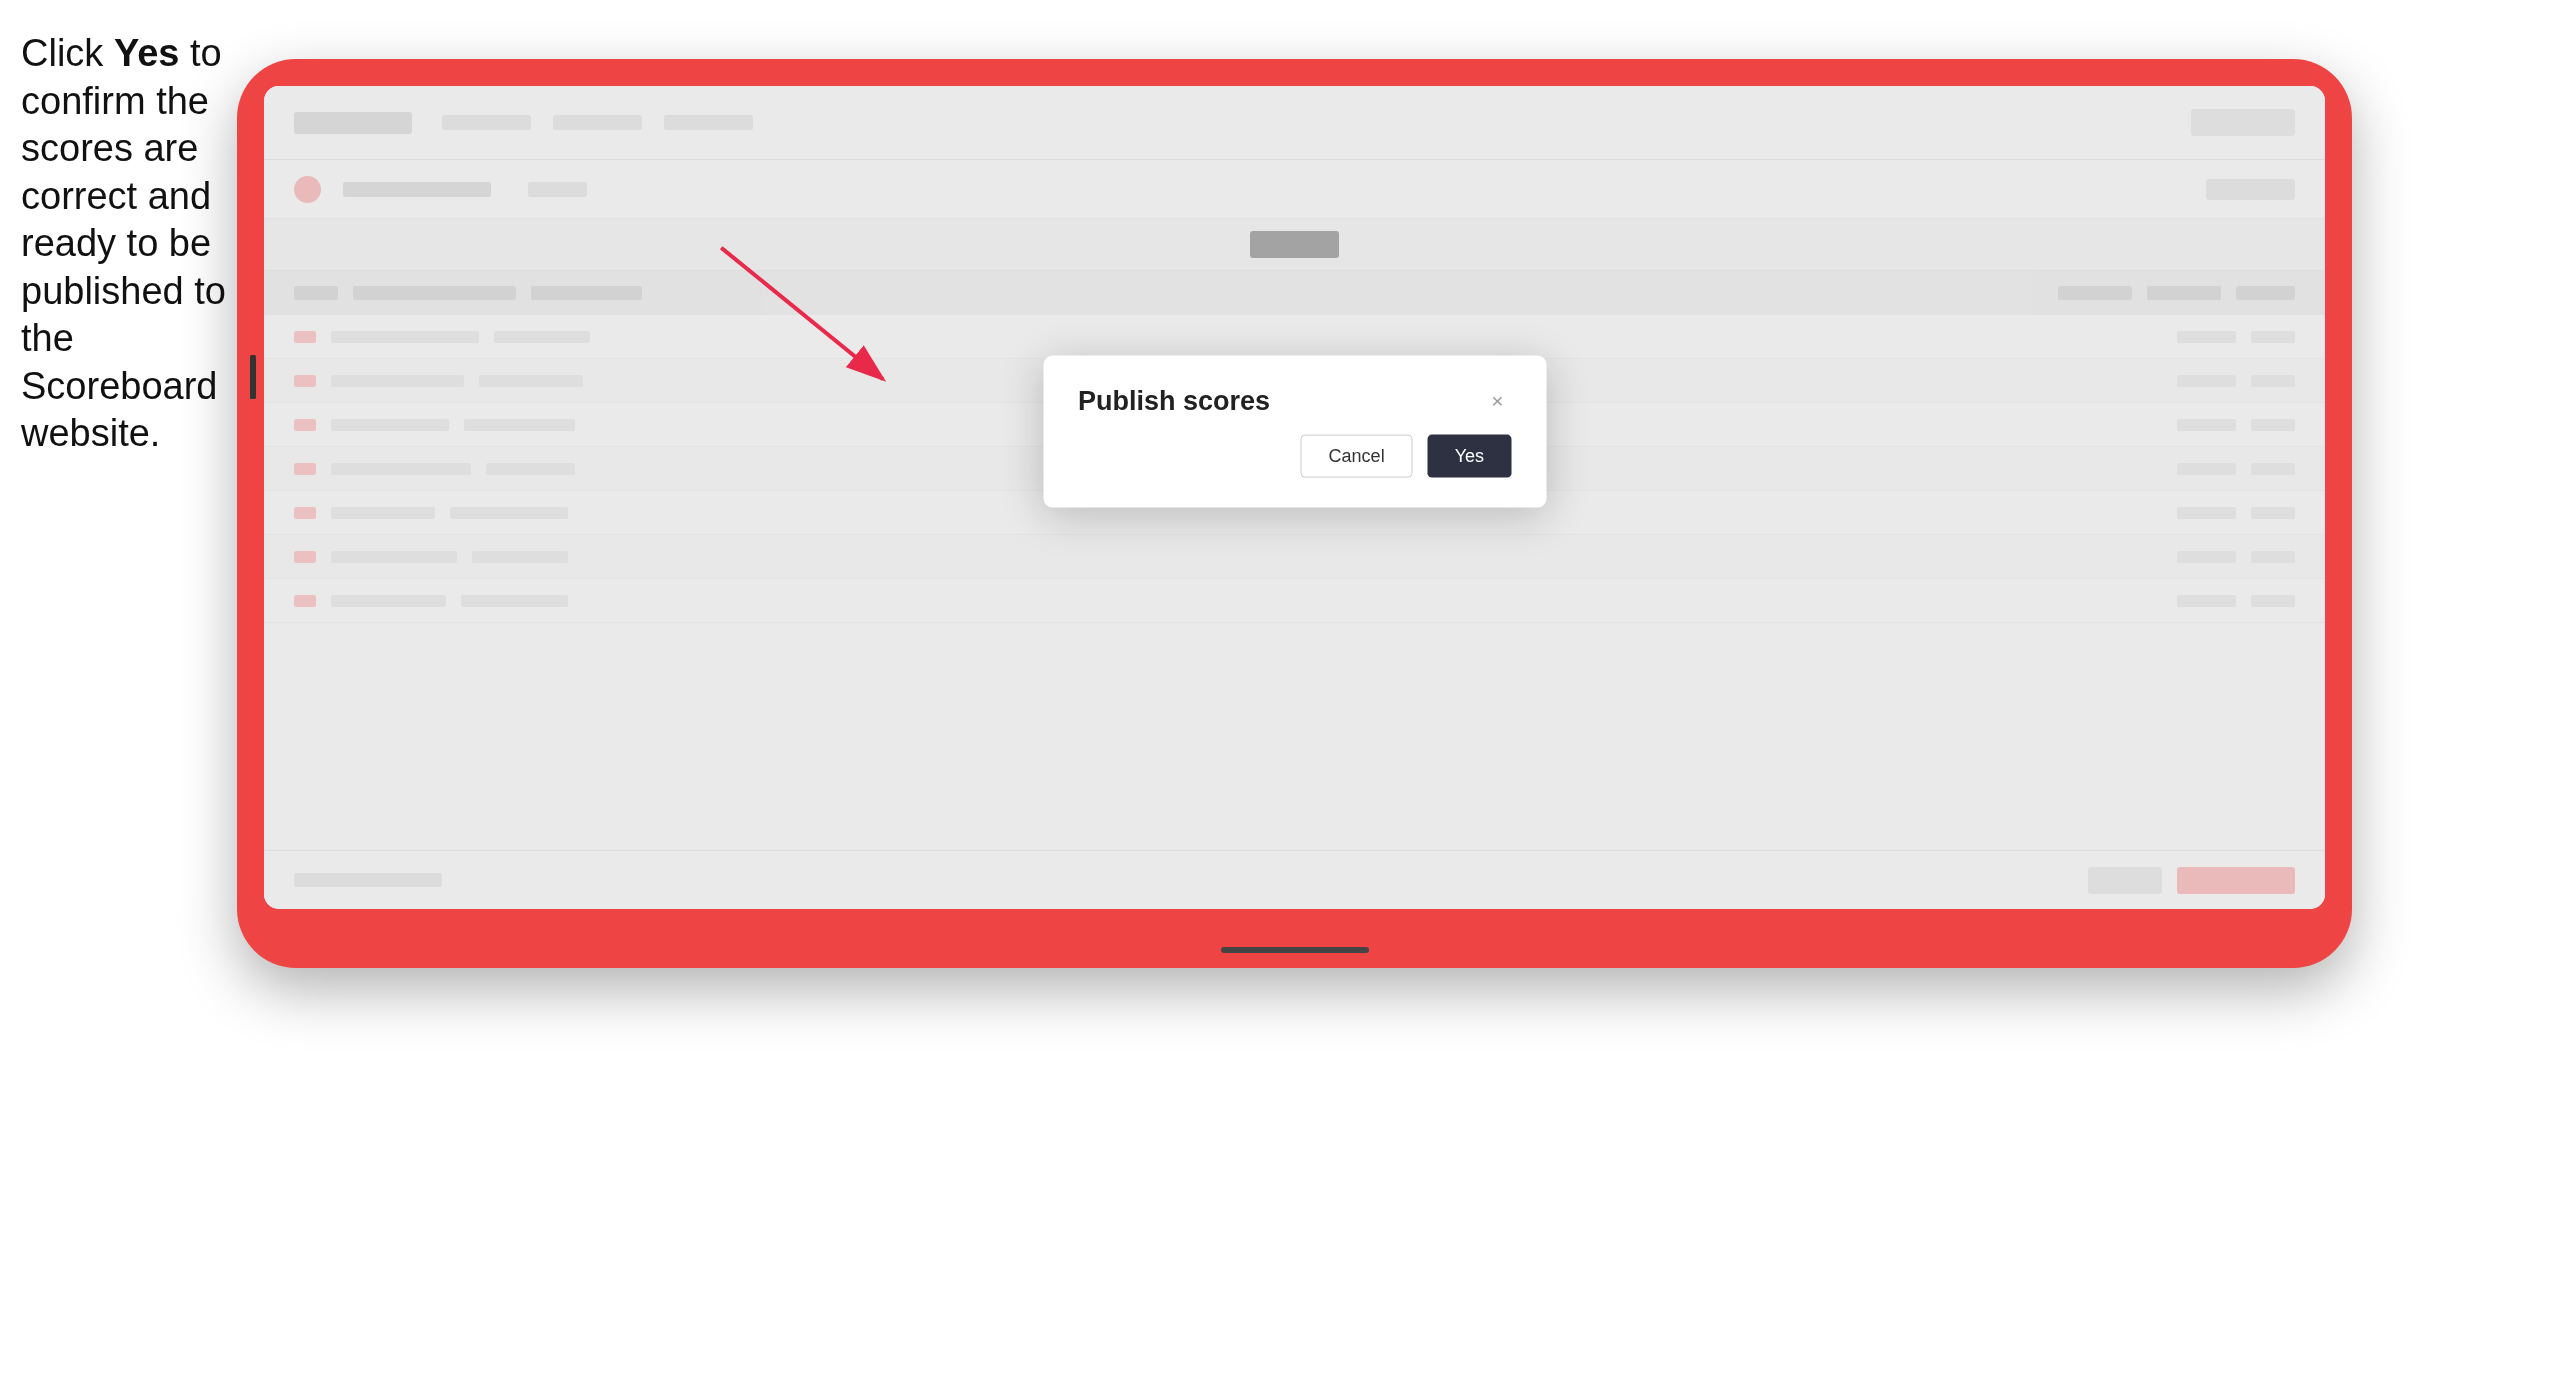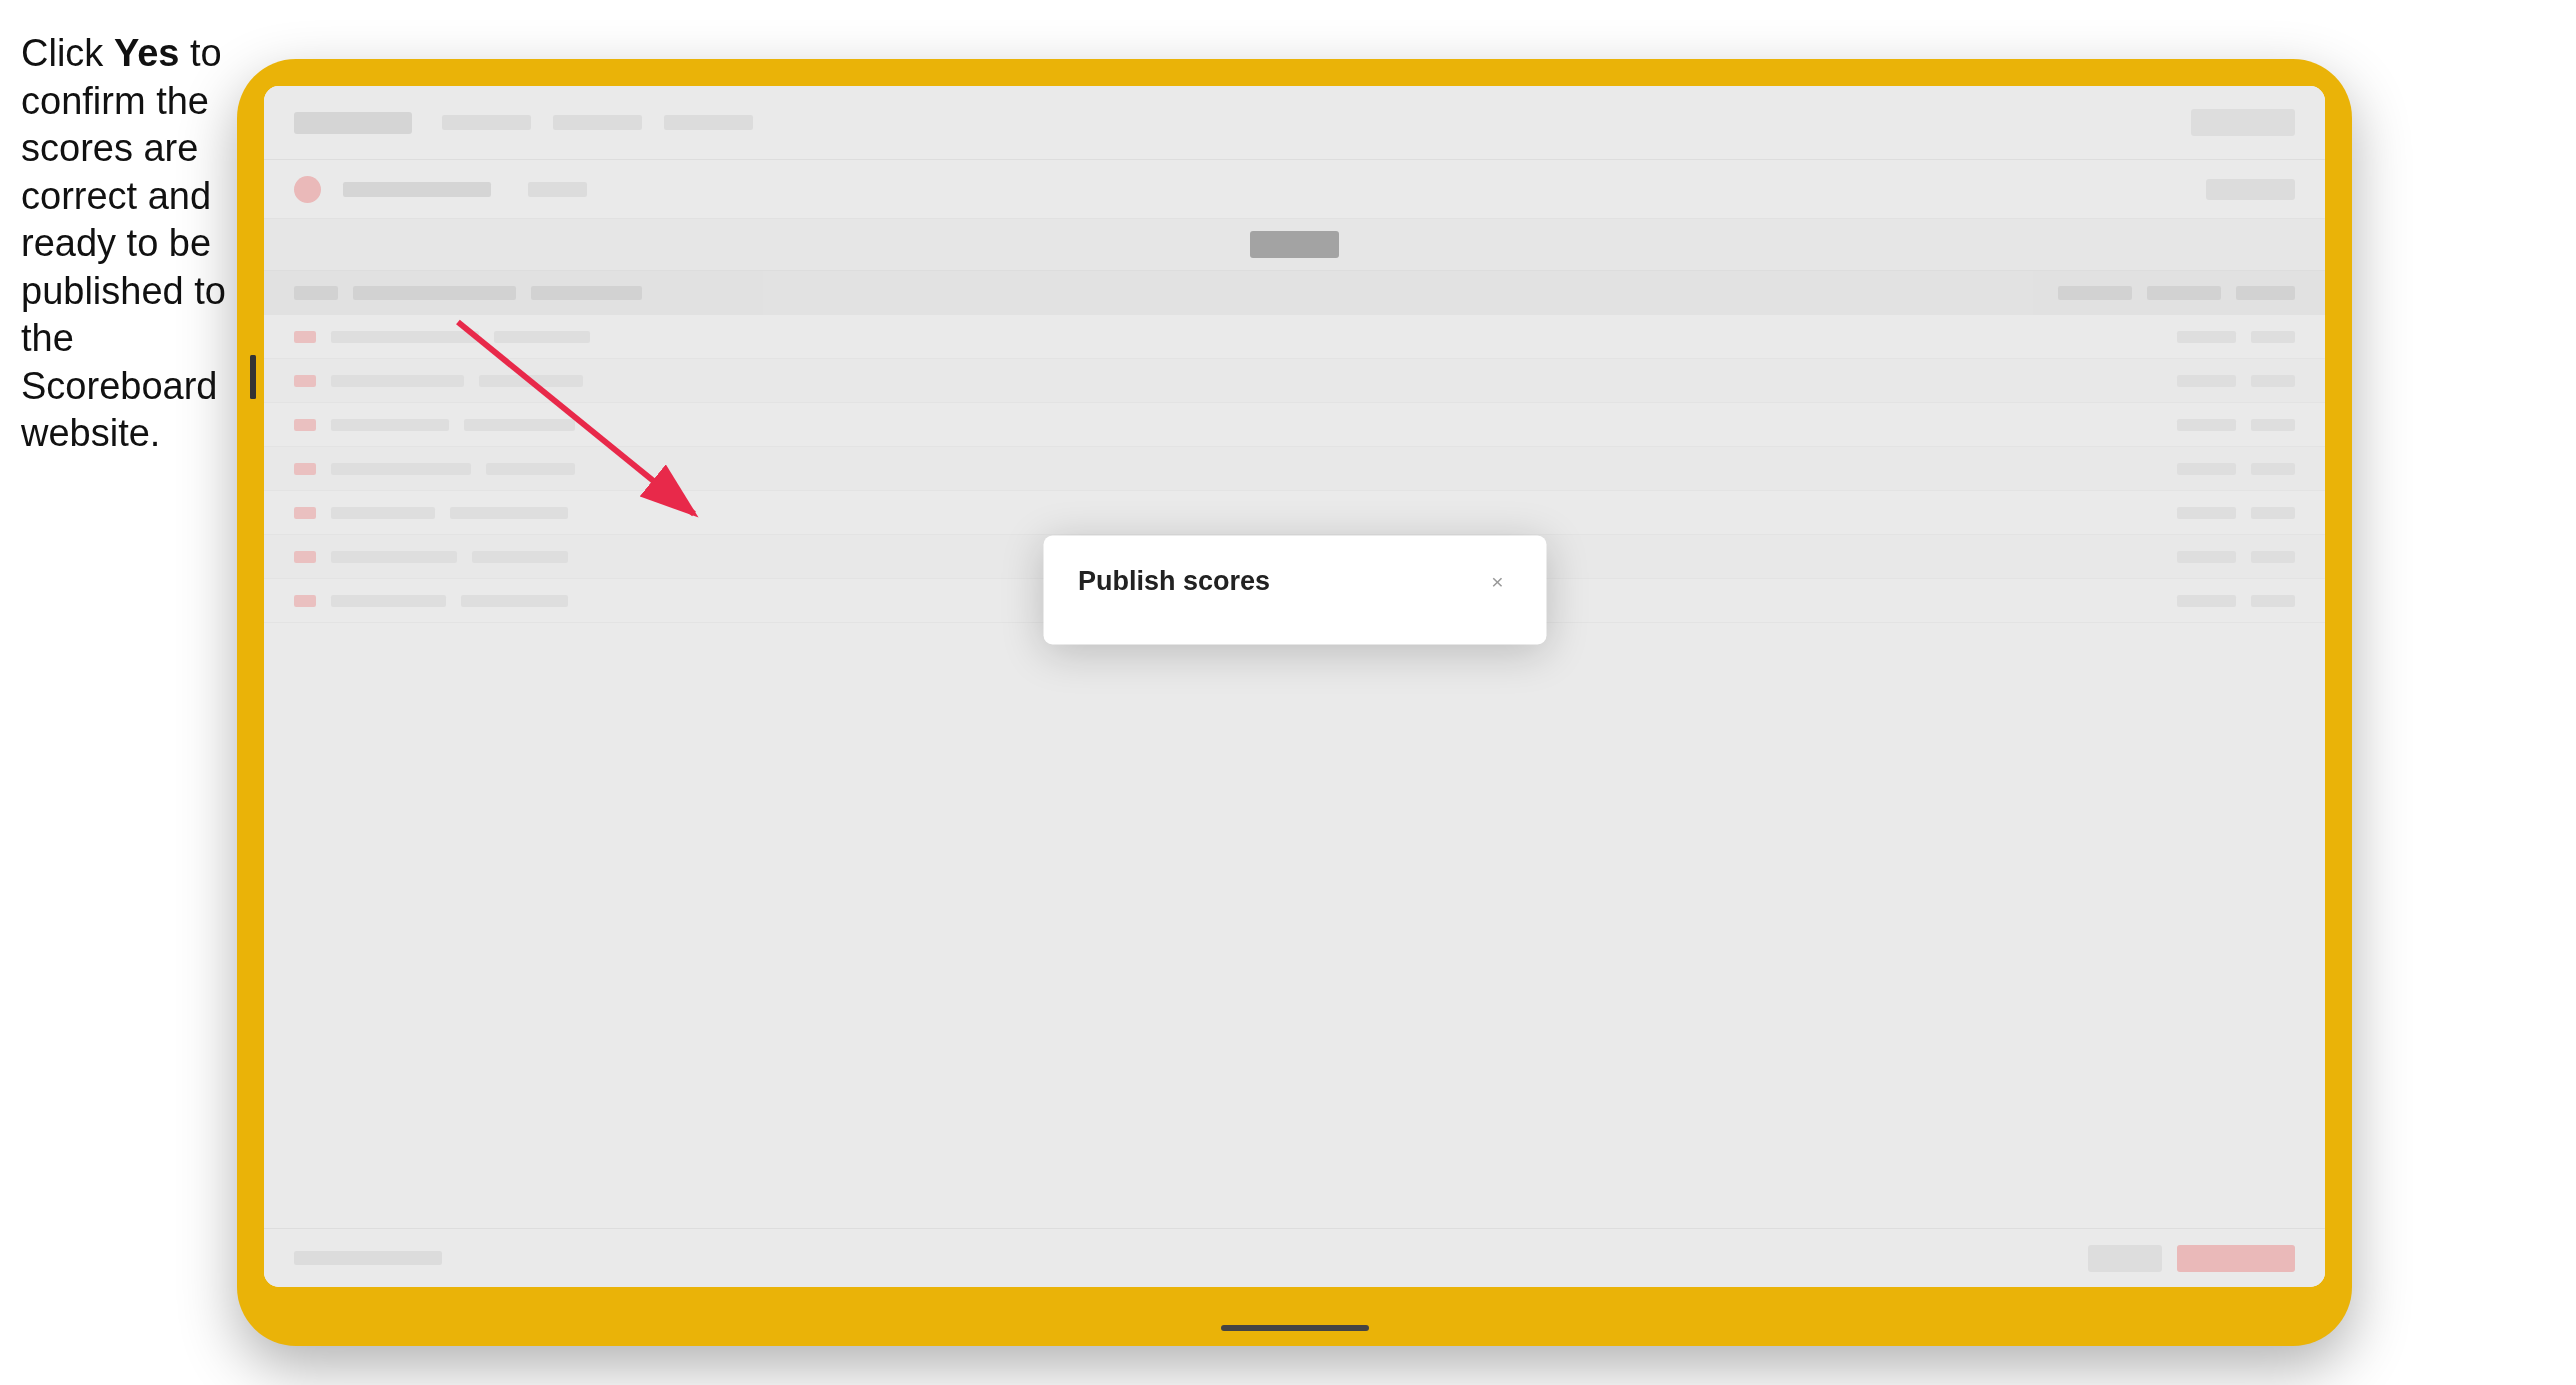--- a/index.html
+++ b/index.html
@@ -27,22 +27,22 @@
     .instruction-text strong {
       font-weight: 700;
     }
 
     
     .tablet-frame {
       position: absolute;
       left: 237px;
       top: 59px;
       width: 2115px;
-      height: 1287px;
-      background: #eab308;
+      height: 909px;
+      background: #ef4444;
       border-radius: 59px;
       box-shadow: 0 22px 59px rgba(0,0,0,0.3);
     }
 
     .tablet-screen {
       position: absolute;
       left: 27px;
       top: 27px;
       right: 27px;
       bottom: 59px;
@@ -497,20 +497,24 @@
 
     </div>
 
     <div class="dialog-overlay"></div>
 
     <div class="dialog">
       <div class="dialog-header">
         <span class="dialog-title">Publish scores</span>
         <button class="dialog-close">×</button>
       </div>
+      <div class="dialog-footer">
+        <button class="btn-cancel">Cancel</button>
+        <button class="btn-yes">Yes</button>
+      </div>
     </div>
 
     <svg class="arrow-container" viewBox="0 0 2788 1628" xmlns="http://www.w3.org/2000/svg">
       <defs>
         <marker id="arrowhead" markerWidth="10" markerHeight="7" refX="9" refY="3.5" orient="auto">
           <polygon points="0 0, 10 3.5, 0 7" fill="#e8294a"></polygon>
         </marker>
       </defs>
       <line x1="260" y1="320" x2="580" y2="580" stroke="#e8294a" stroke-width="8" marker-end="url(#arrowhead)"></line>
     </svg>

